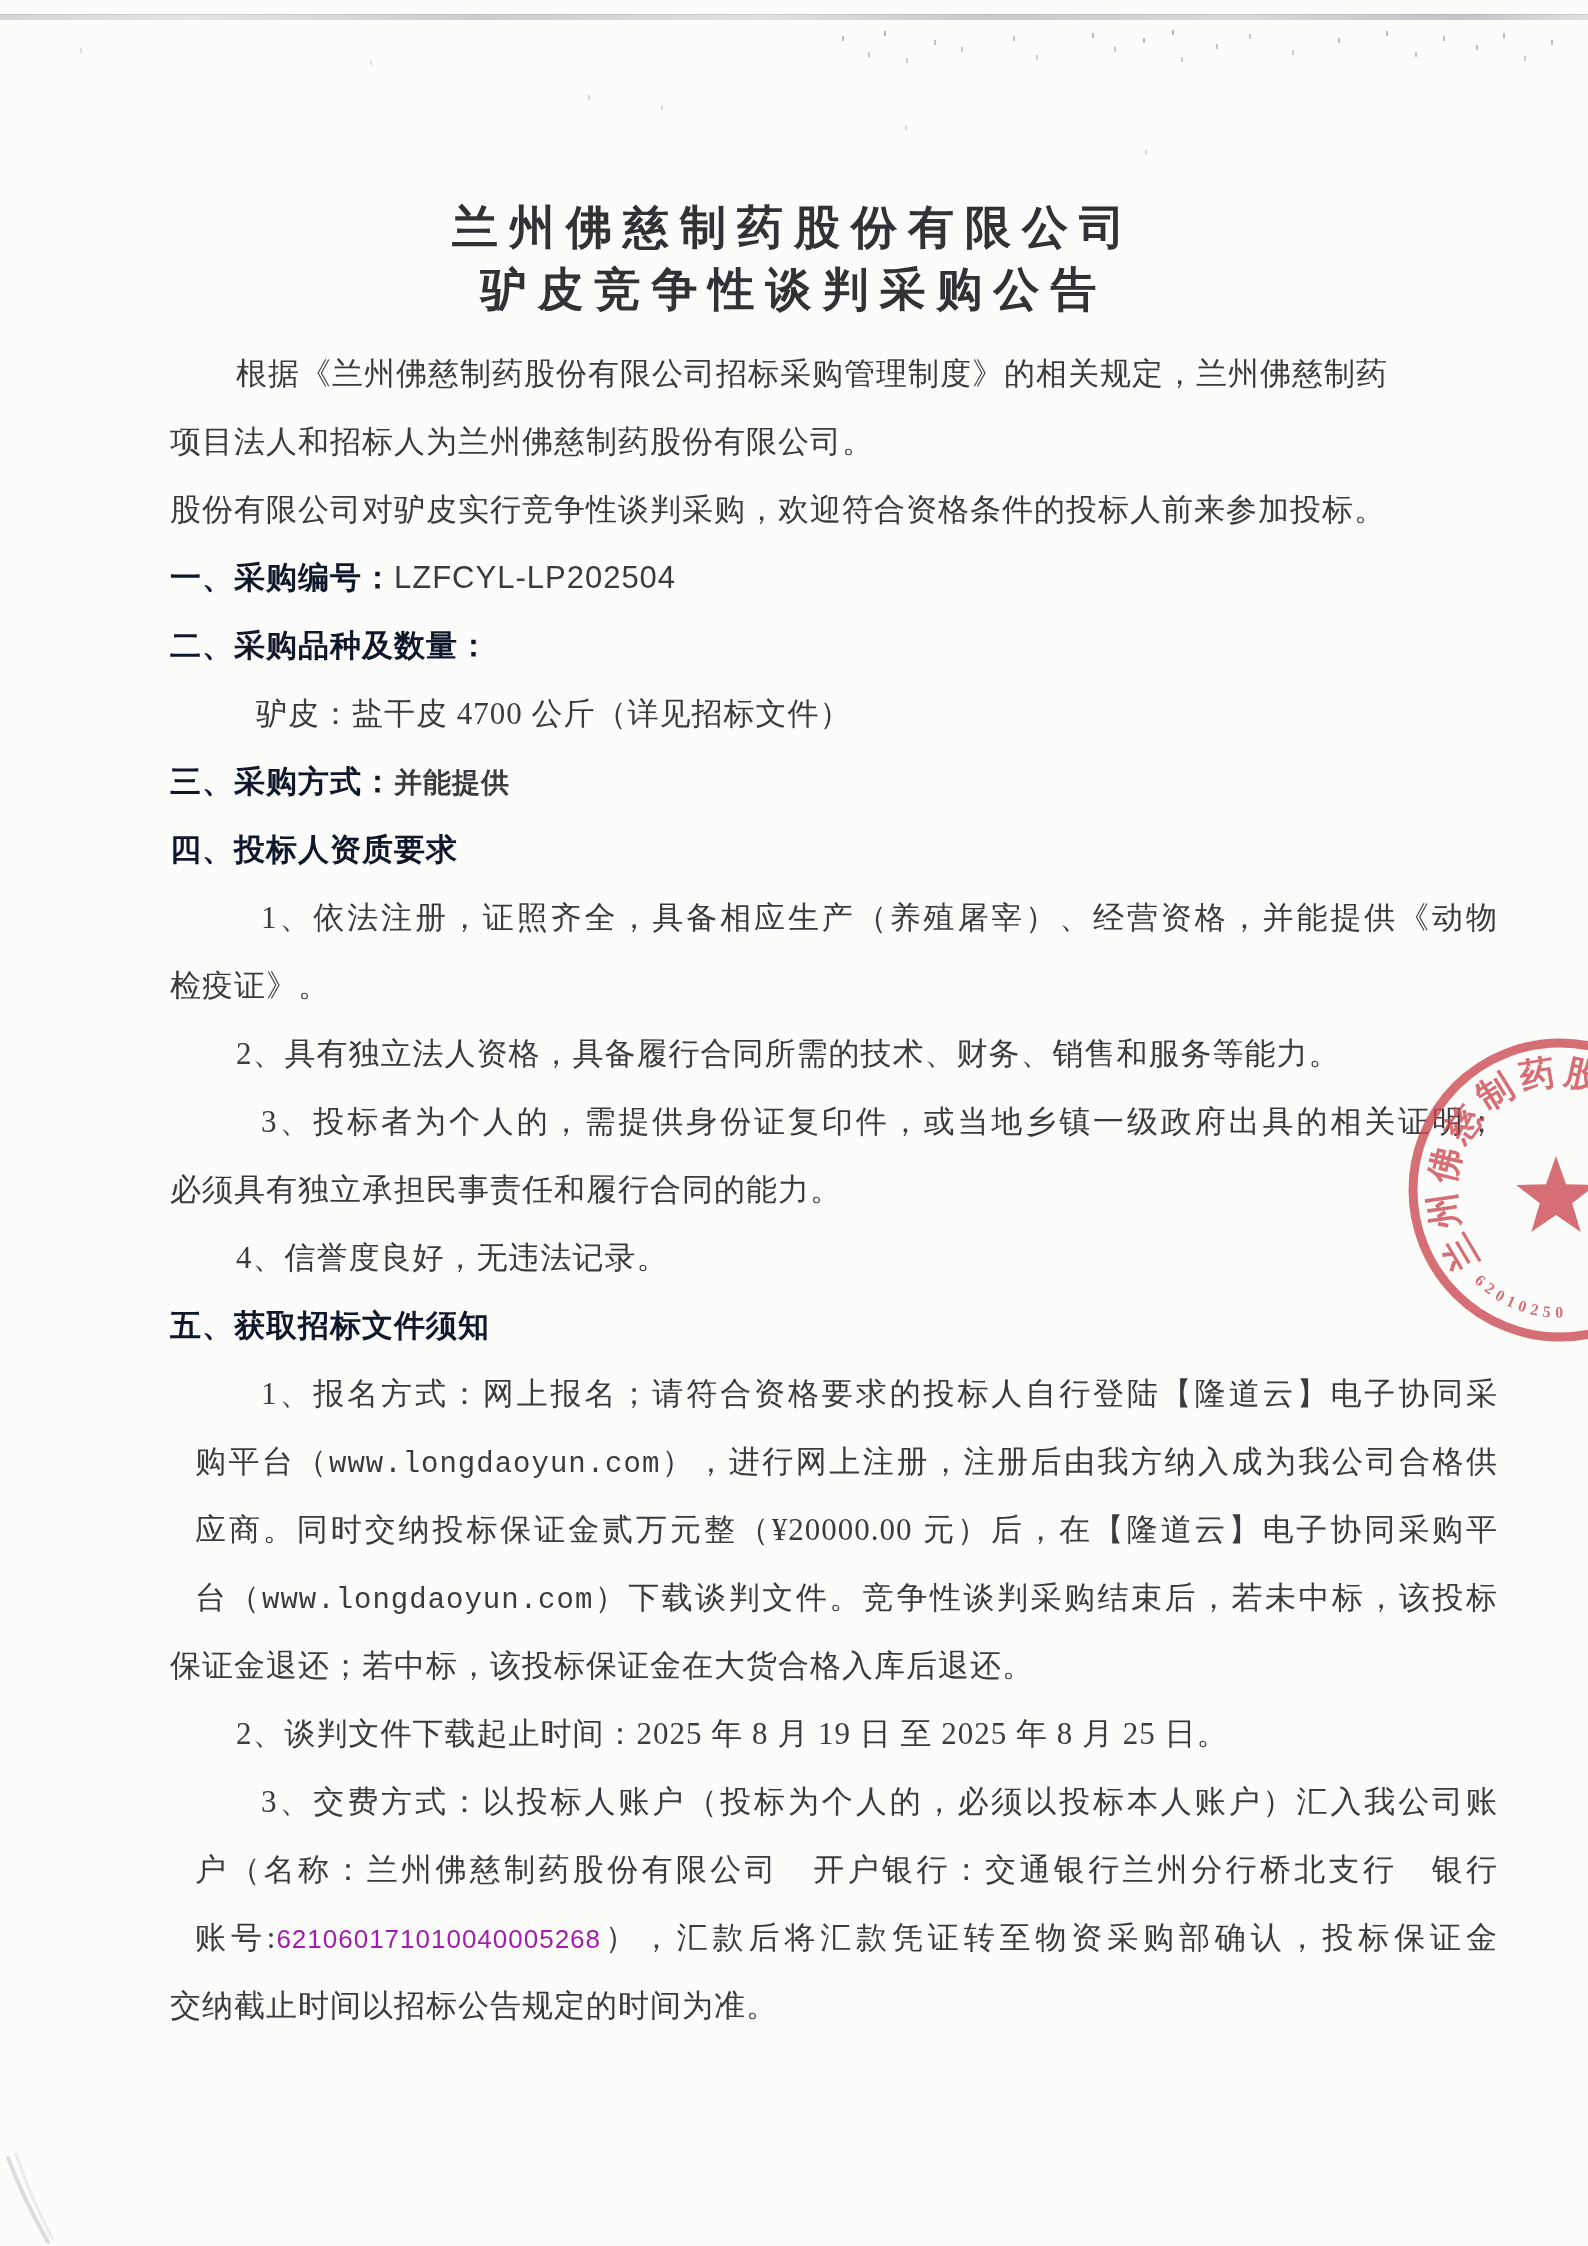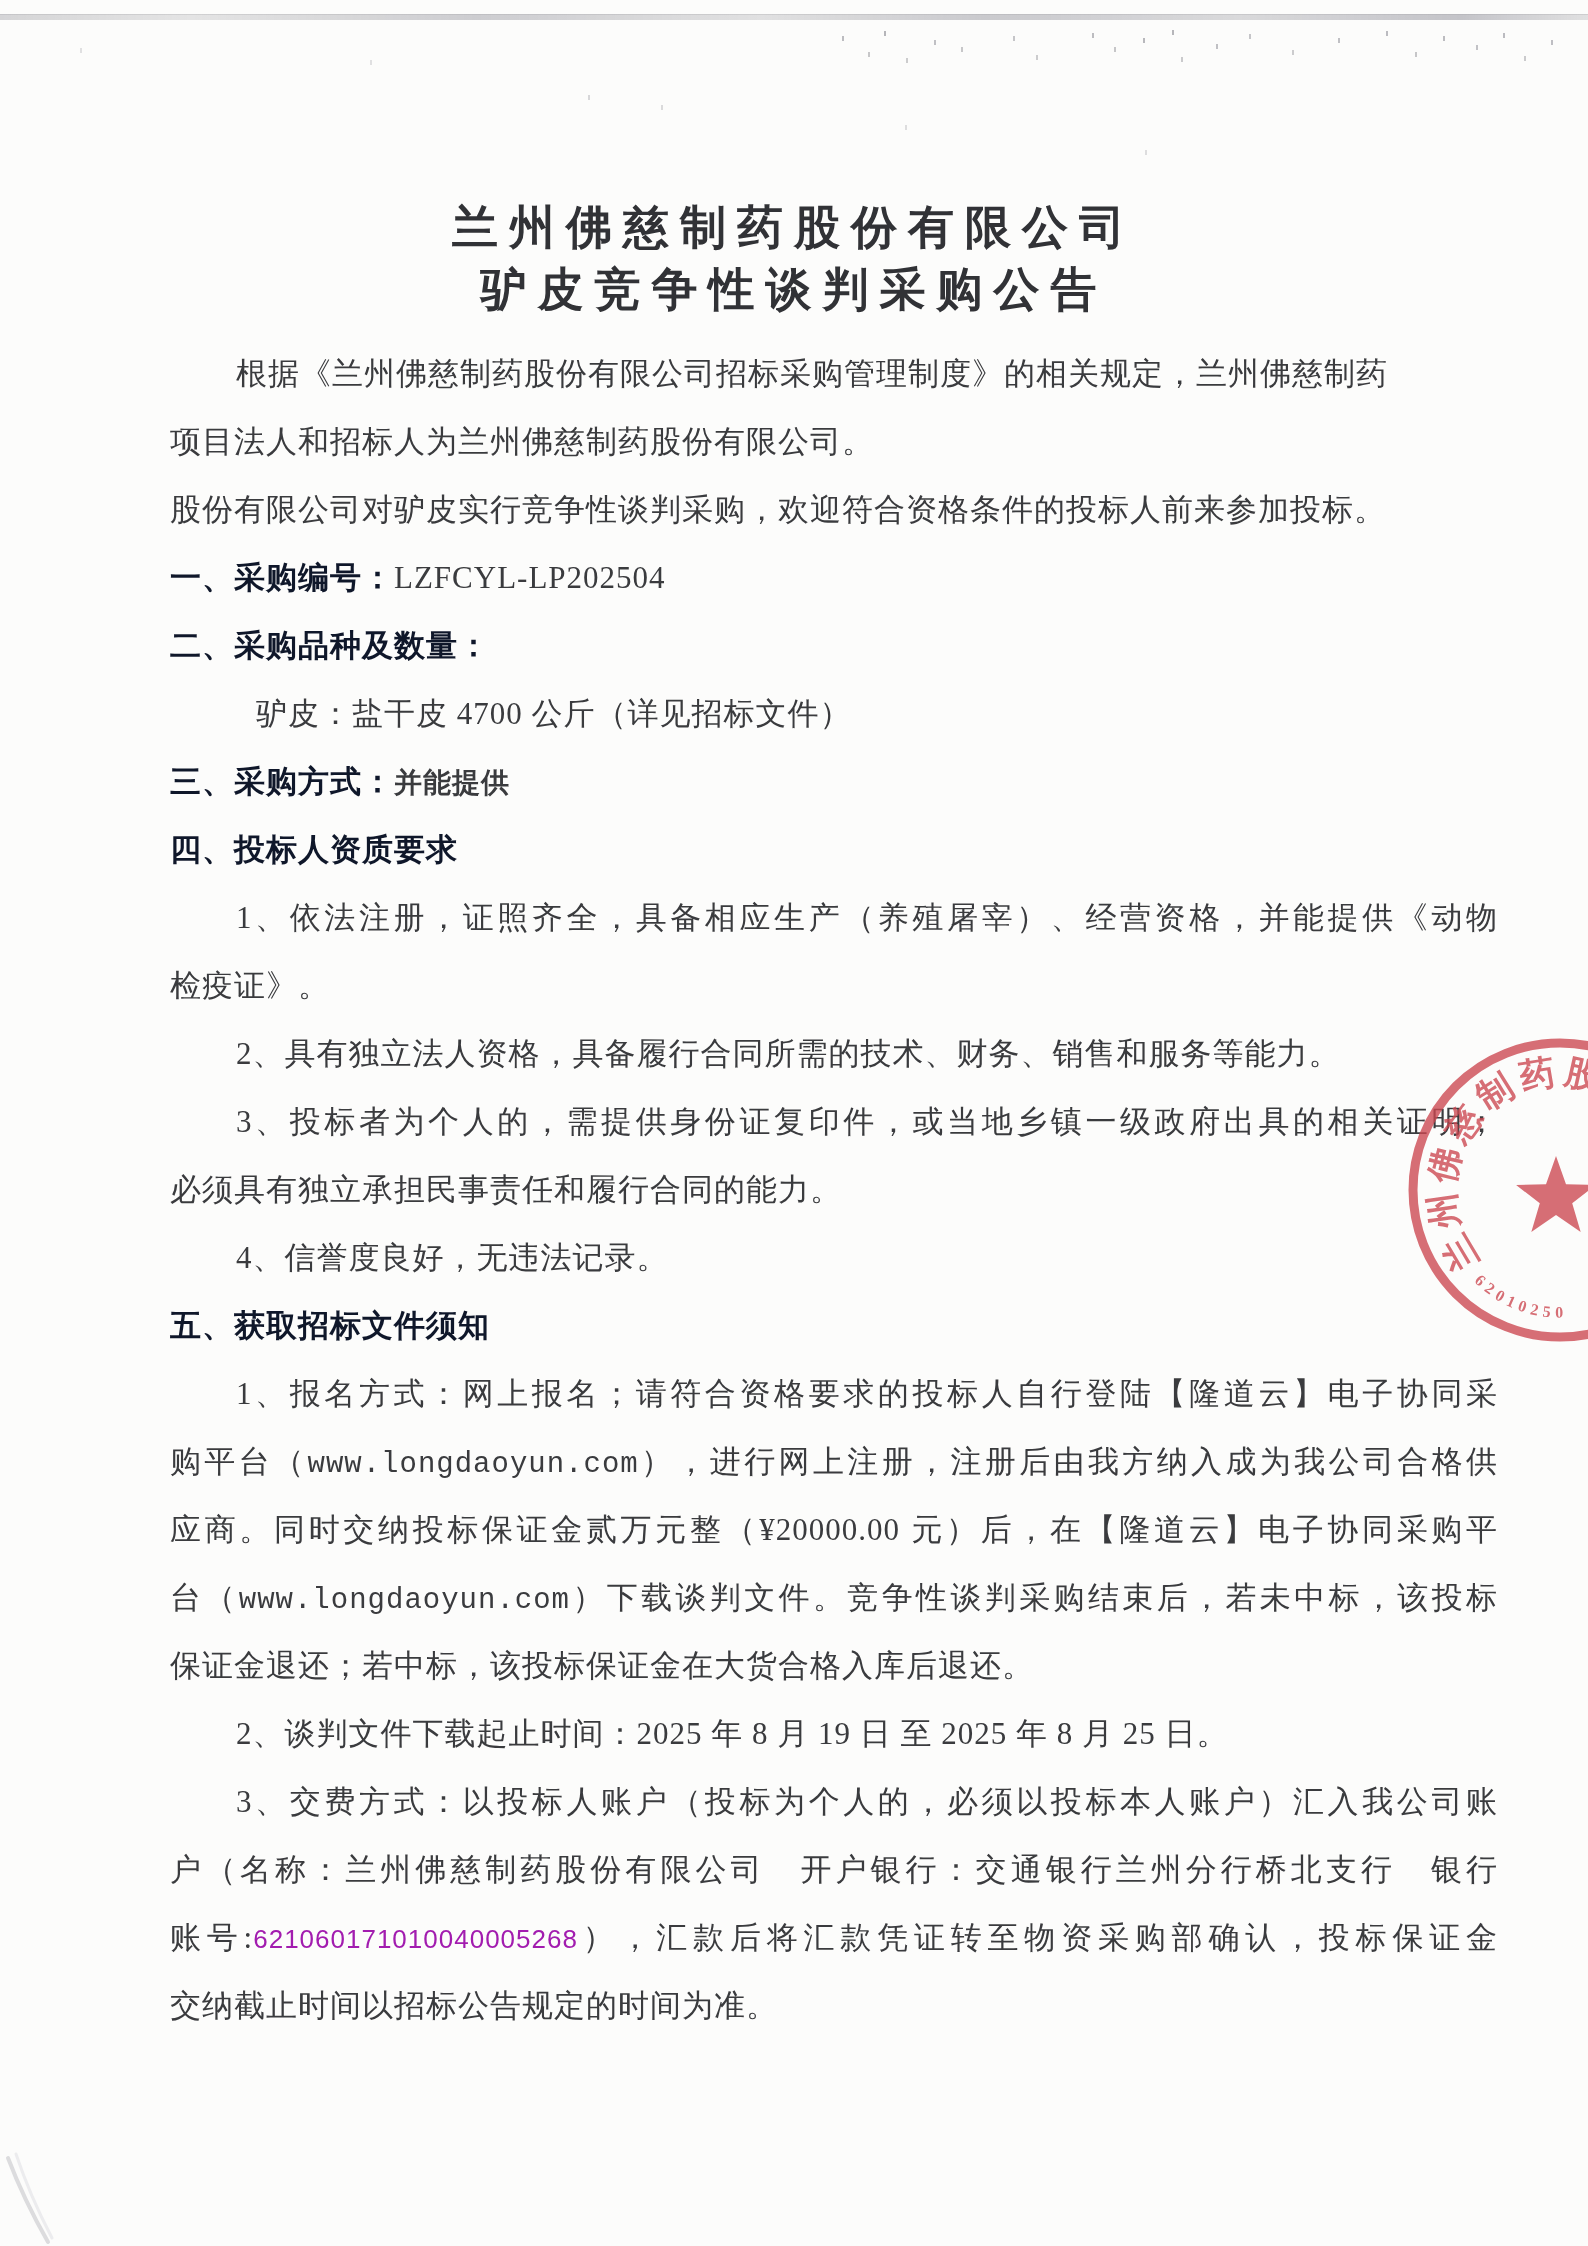--- a/index.html
+++ b/index.html
@@ -46,25 +46,25 @@
   .titles{margin:0 -90px 0 -170px;text-align:center;}
   .title-line{
     font-size:46px;line-height:62px;font-weight:700;letter-spacing:11px;
     color:#313236;white-space:nowrap;
   }
   .body-lines{margin-top:19px;}
   .line{
     height:68px;line-height:68px;font-size:31px;letter-spacing:1px;
     color:#3a3b3e;text-align:left;
   }
-  .line.justify{text-align:justify;text-align-last:justify;}
+  .line.justify{text-align:justify;text-align-last:justify;margin-left:25px;}
   .line.ind2{text-indent:66px;}
   .line.ind3{text-indent:86px;}
   .seg-bold{font-weight:700;color:#0f172a;}
-  .seg-latin{font-family:Liberation Serif, serif;}
+  .seg-latin{font-family:Liberation Sans, sans-serif;}
   .seg-mono{font-family:"Liberation Mono","DejaVu Sans Mono",monospace;font-size:29px;}
   .seg-sans{font-family:"Liberation Sans","DejaVu Sans",sans-serif;font-size:26px;color:#a21caf;}
   .seg-small{font-size:28px;font-weight:600;}
 
   
   .stamp{position:absolute;left:1406px;top:1036px;width:182px;height:320px;pointer-events:none;}
   .stamp svg{display:block;}
 </style>
 </head>
 <body>

